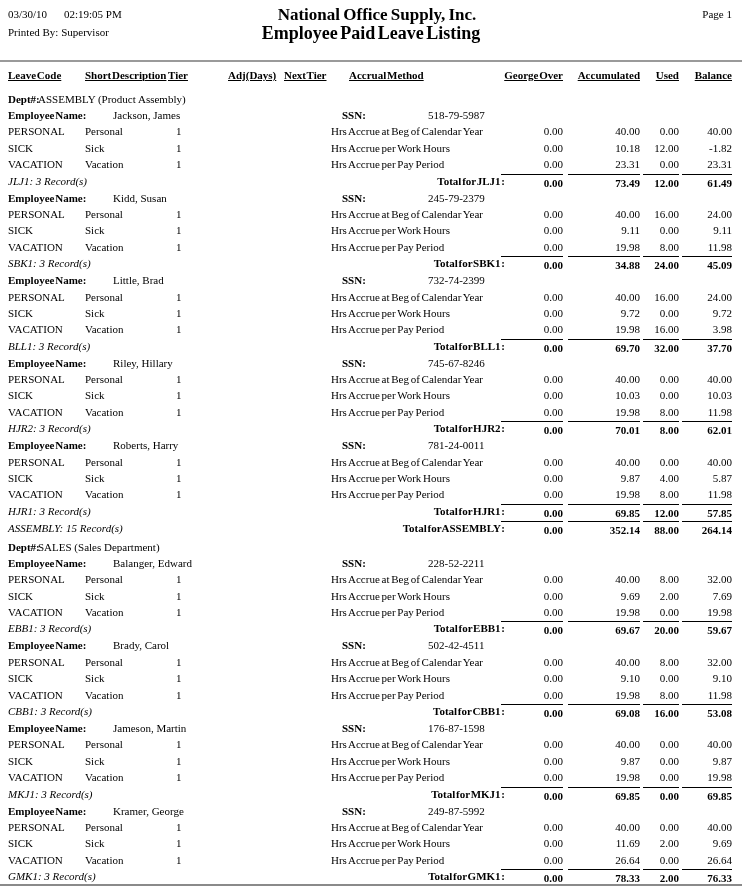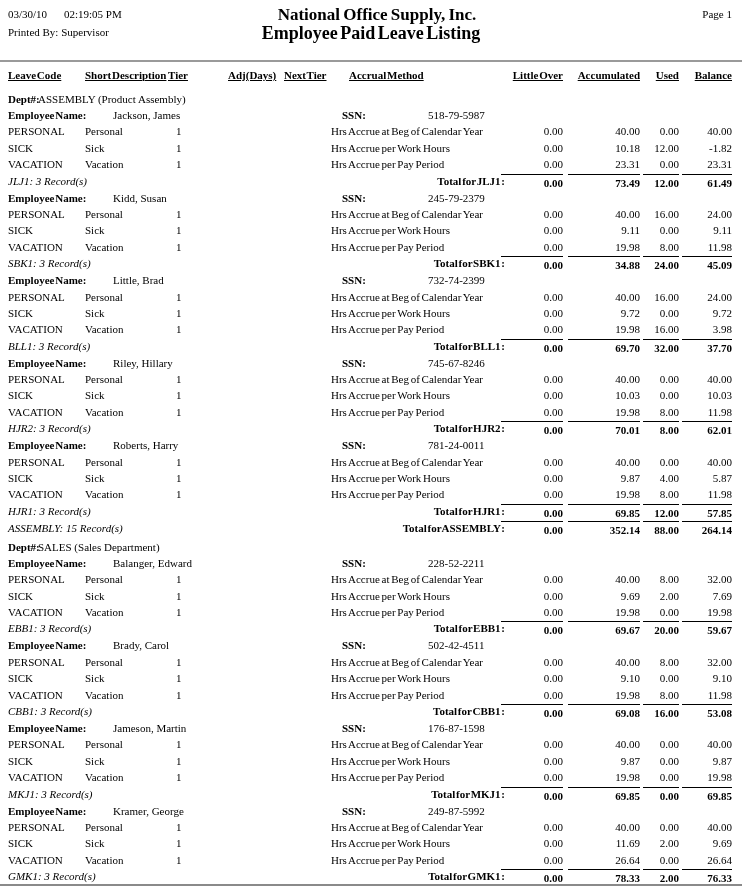--- a/index.html
+++ b/index.html
@@ -57,21 +57,21 @@
     <span class="page-num">Page 1</span>
   </div>
 
   <div class="col-headers">
     <span class="h h-leave">Leave Code</span>
     <span class="h h-desc">Short Description</span>
     <span class="h h-tier">Tier</span>
     <span class="h h-adj">Adj(Days)</span>
     <span class="h h-next">Next Tier</span>
     <span class="h h-accrual">Accrual Method</span>
-    <span class="h h-carry">Little Over</span>
+    <span class="h h-carry">George Over</span>
     <span class="h h-accum">Accumulated</span>
     <span class="h h-used">Used</span>
     <span class="h h-bal">Balance</span>
   </div>
 
   <div id="content">
     <div class="row dept-row">
       <span class="c c-dept-label bold">Dept#:</span>
       <span class="c c-dept-value">ASSEMBLY (Product Assembly)</span>
     </div>

